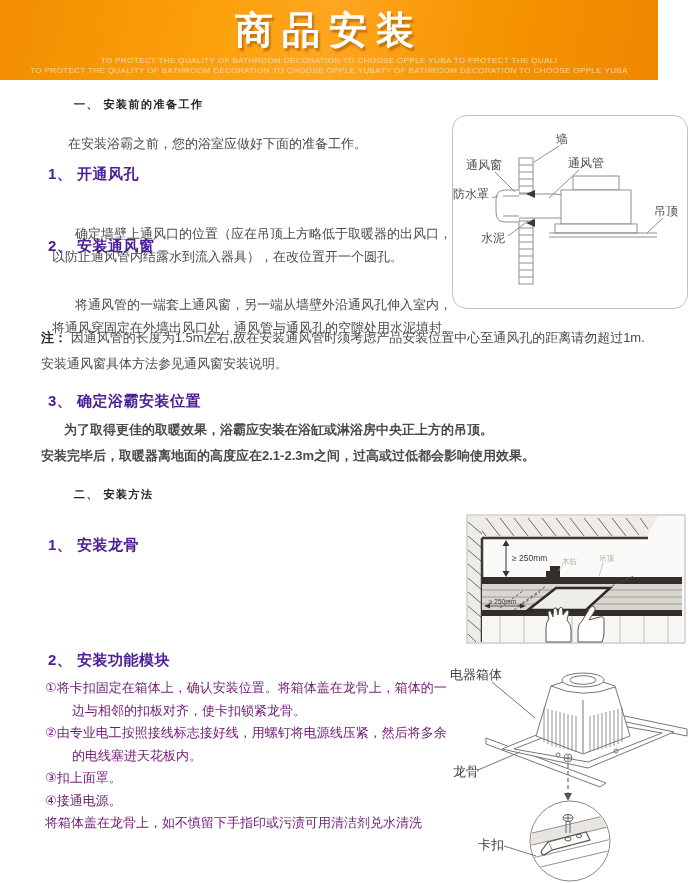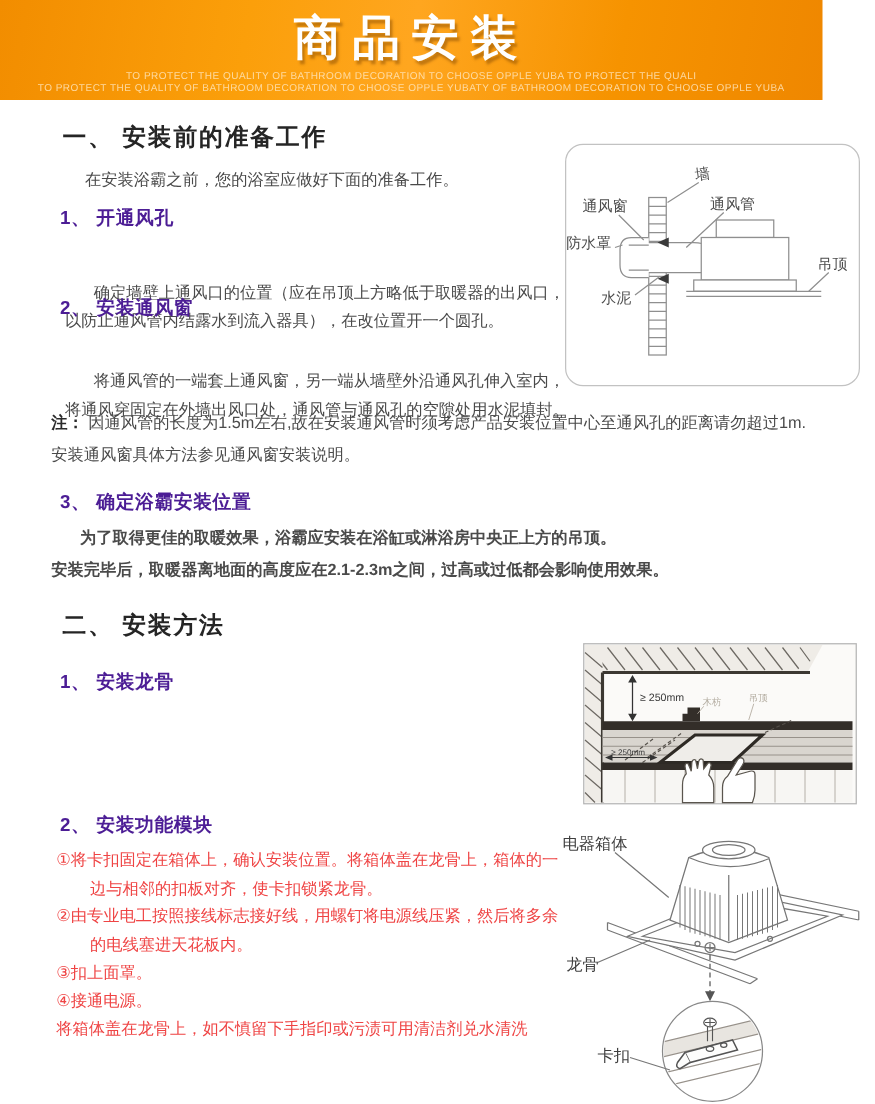--- a/index.html
+++ b/index.html
@@ -5,28 +5,28 @@
   html,body{margin:0;padding:0;background:#fff;}
   .page{position:relative;width:700px;height:883px;background:#ffffff;overflow:hidden;
         font-family:"Liberation Sans","DejaVu Sans",sans-serif;color:#454545;}
   
   .banner{position:absolute;left:0;top:0;width:658px;height:80px;text-align:center;
           background:linear-gradient(100deg,#f28d00 0%,#fb9f0a 30%,#ffa61f 50%,#f69300 75%,#ef8700 100%);}
   .banner-title{margin:0;padding-top:5px;font-size:38px;font-weight:bold;color:#ffffff;
           letter-spacing:9px;text-shadow:2px 3px 2px rgba(120,64,0,.45);}
   .banner-sub{font-size:8px;line-height:10px;color:rgba(255,233,195,.8);letter-spacing:.4px;}
   
-  .h1{position:absolute;font-size:19px;font-weight:bold;color:#252525;letter-spacing:1.5px;}
+  .h1{position:absolute;font-size:11px;font-weight:bold;color:#252525;letter-spacing:1.5px;margin-left:24px;}
   .h2{position:absolute;font-size:15px;font-weight:bold;color:#4c1d95;letter-spacing:.5px;}
   .para{position:absolute;font-size:13px;line-height:23px;color:#4a4a4a;}
   .ind{text-indent:23px;margin-top:32px;}
   .blk{display:block;}
   .blk.ind2{padding-left:23px;}
   .note-label{font-weight:bold;color:#2a2a2a;}
-  .steps{position:absolute;font-size:13px;line-height:22.5px;color:#ef4444;}
+  .steps{position:absolute;font-size:13px;line-height:22.5px;color:#701a75;}
   .step{padding-left:27px;text-indent:-27px;}
   
   svg.diag{position:absolute;}
   svg .dlab{font-size:12px;fill:#4c4c4c;}
   svg .dlab-lg{font-size:13px;fill:#3f3f3f;}
   svg .dlab-dim{font-size:8.5px;fill:#3a3a3a;}
   svg .dlab-dim-sm{font-size:6.5px;fill:#3a3a3a;}
   svg .dlab-faint{font-size:7.5px;fill:#b3aca0;}
   svg .ln{stroke:#8f8f8f;fill:none;stroke-width:1;}
   svg .lnw{stroke:#8f8f8f;fill:#ffffff;stroke-width:1;}

